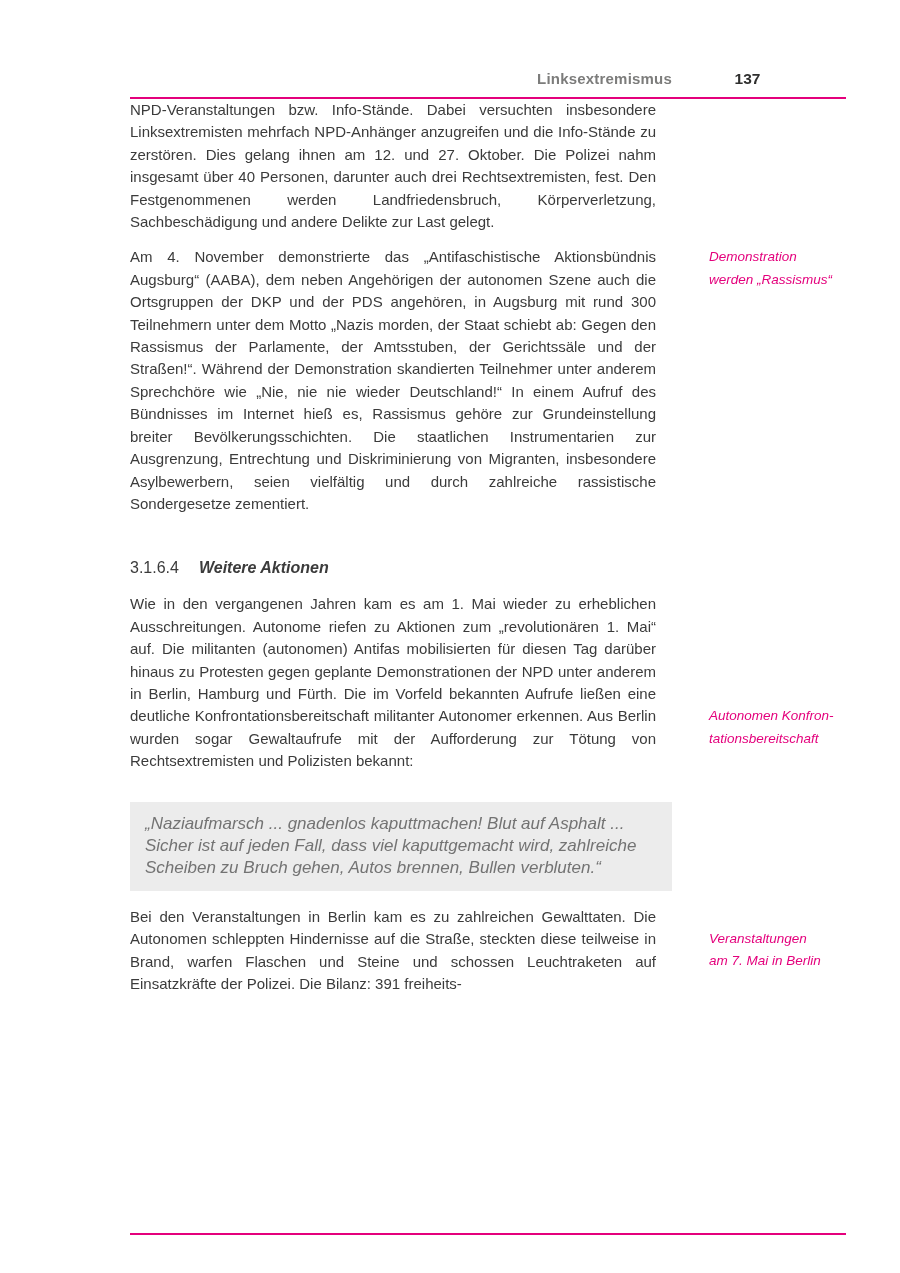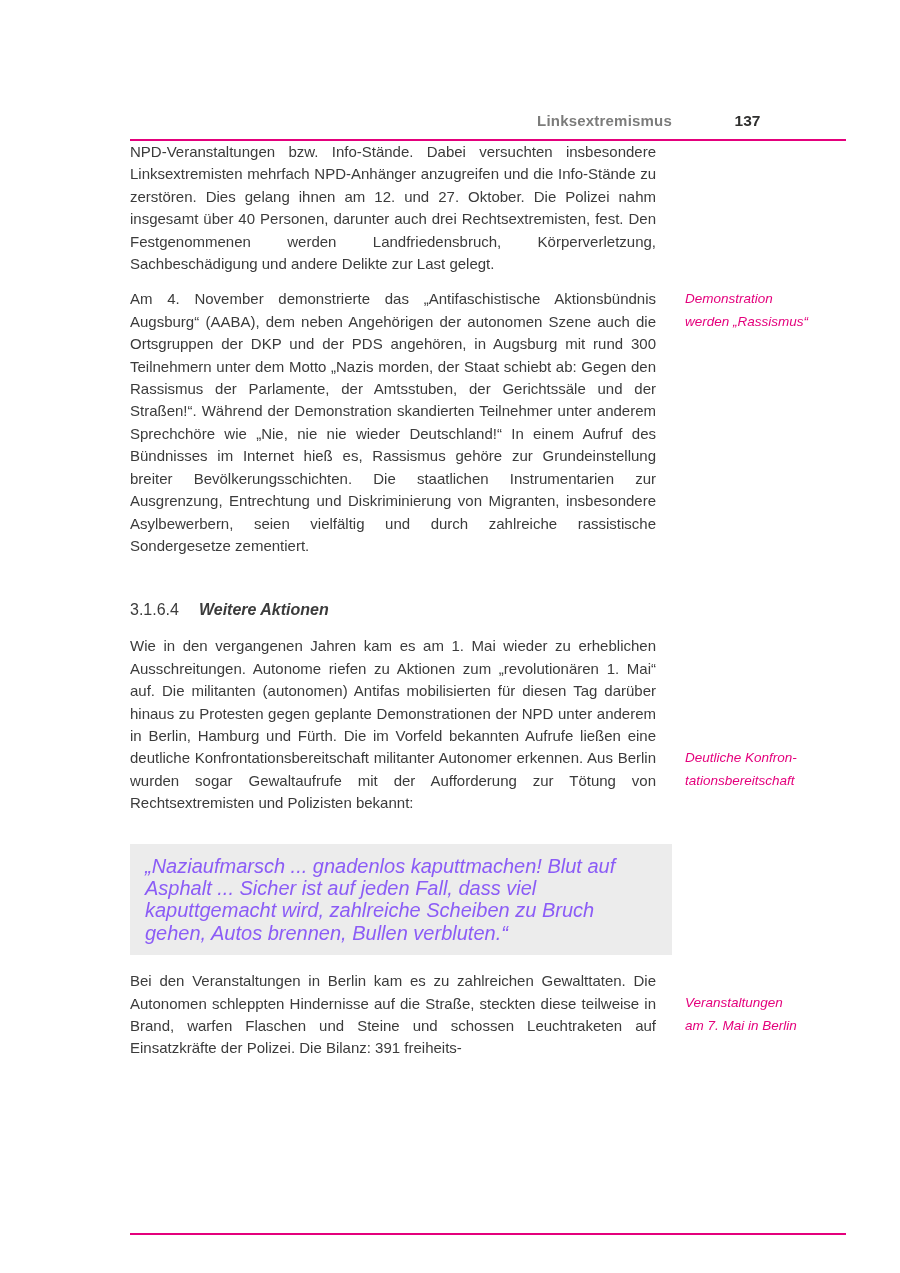--- a/index.html
+++ b/index.html
@@ -17,21 +17,21 @@
     box-sizing: border-box;
   }
   .content {
     position: absolute;
     left: 130px;
     top: 0;
     width: 716px;
   }
   
   .page-header {
-    padding-top: 112px;
+    padding-top: 70px;
   }
   .header-line {
     display: flex;
     align-items: baseline;
   }
   .running-head {
     width: 542px;
     text-align: right;
     font-size: 15px;
     font-weight: bold;
@@ -84,20 +84,21 @@
   }
   .first-para {
     margin-top: 30px;
   }
   .margin-note {
     font-size: 13.5px;
     font-style: italic;
     line-height: 22.4px;
     color: #e4007c;
     white-space: nowrap;
+    margin-left: 24px;
   }
   .note-offset-5 { padding-top: 112px; }
   .note-offset-1 { padding-top: 22px; }
   
   .section-heading {
     margin: 31px 0 16px 0;
     font-size: 16px;
     color: #3b3b3b;
   }
   .section-heading .num {
@@ -111,24 +112,24 @@
   
   .quote-box {
     width: 542px;
     box-sizing: border-box;
     background: #ececec;
     margin: 16px 0 15px 0;
     padding: 11px 18px 11px 15px;
   }
   .quote-box .quote-text {
     margin: 0;
-    font-size: 20px;
+    font-size: 17px;
     font-style: italic;
     line-height: 22.4px;
-    color: #8b5cf6;
+    color: #737373;
     text-align: left;
   }
 </style>
 </head>
 <body>
 
 <div class="page">
   <div class="content">
 
     <div class="page-header">
@@ -164,21 +165,21 @@
       </div>
       <aside class="margin-col"></aside>
     </div>
 
     <div class="row">
       <div class="body-col">
         <p class="body-text">Wie in den vergangenen Jahren kam es am 1. Mai wieder zu erheblichen Ausschreitungen. Autonome riefen zu Aktionen zum „revolutionären 1. Mai“ auf. Die militanten (autonomen) Antifas mobilisierten für diesen Tag darüber hinaus zu Protesten gegen geplante Demonstrationen der NPD unter anderem in Berlin, Hamburg und Fürth. Die im Vorfeld bekannten Aufrufe ließen eine deutliche Konfrontationsbereitschaft militanter Autonomer erkennen. Aus Berlin wurden sogar Gewaltaufrufe mit der Aufforderung zur Tötung von Rechtsextremisten und Polizisten bekannt:</p>
       </div>
       <aside class="margin-col note-offset-5">
         <div class="margin-note">
-          <div>Deutliche Konfron-</div>
+          <div>Autonomen Konfron-</div>
           <div>tationsbereitschaft</div>
         </div>
       </aside>
     </div>
 
     <div class="row">
       <div class="body-col">
         <blockquote class="quote-box">
           <p class="quote-text">„Naziaufmarsch ... gnadenlos kaputtmachen! Blut auf Asphalt ... Sicher ist auf jeden Fall, dass viel kaputtgemacht wird, zahlreiche Scheiben zu Bruch gehen, Autos brennen, Bullen verbluten.“</p>
         </blockquote>

